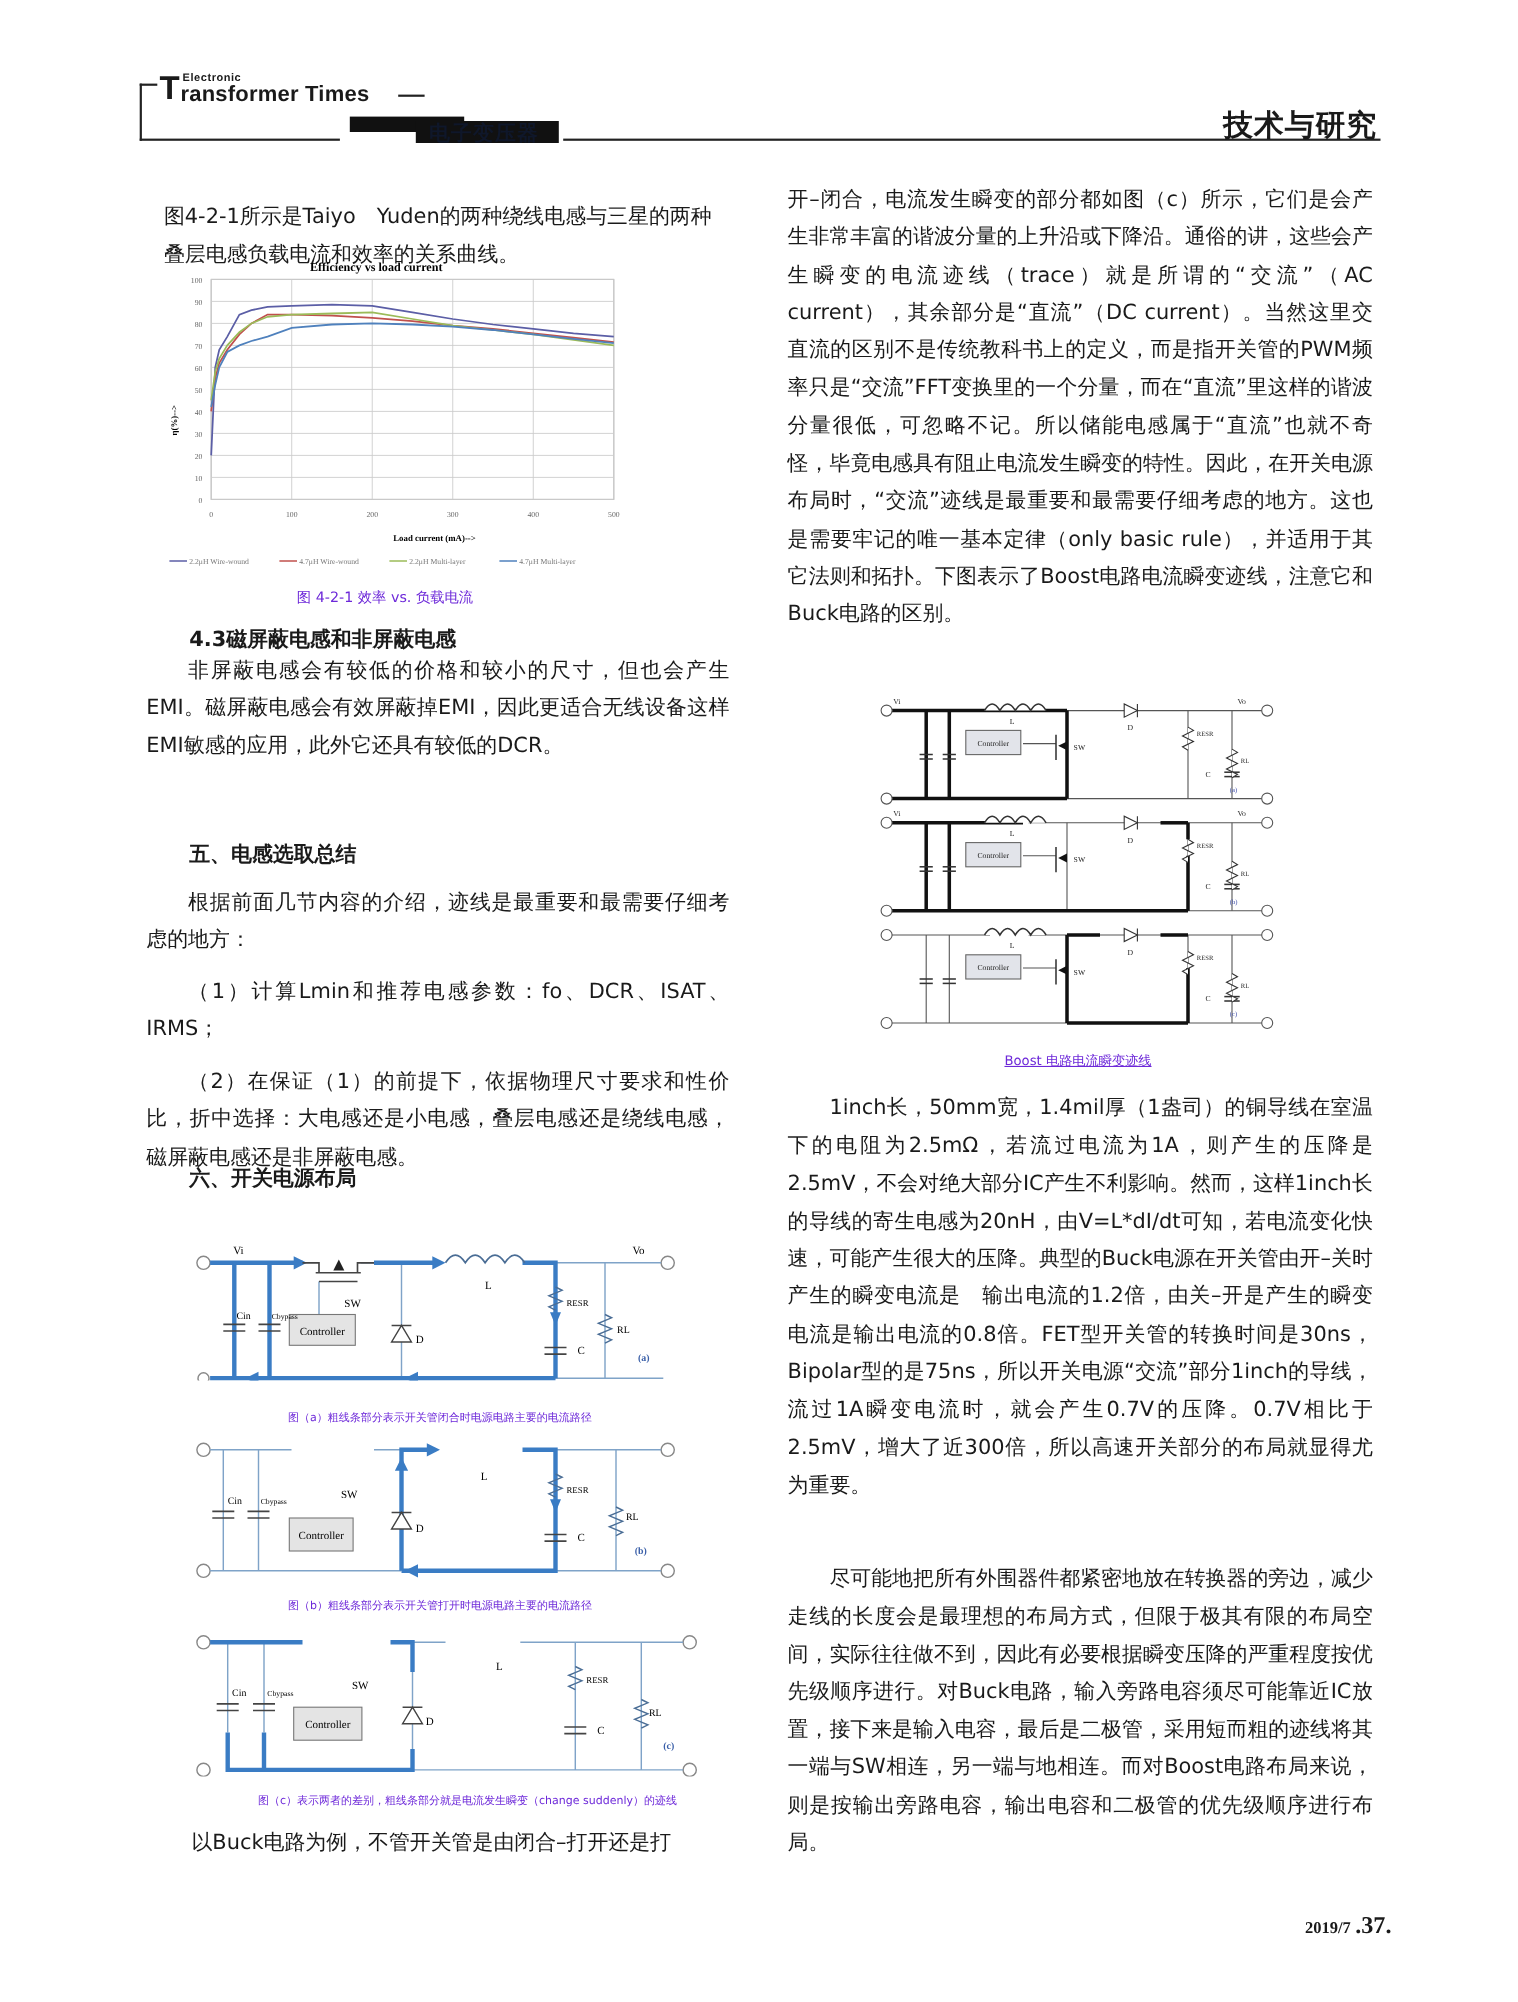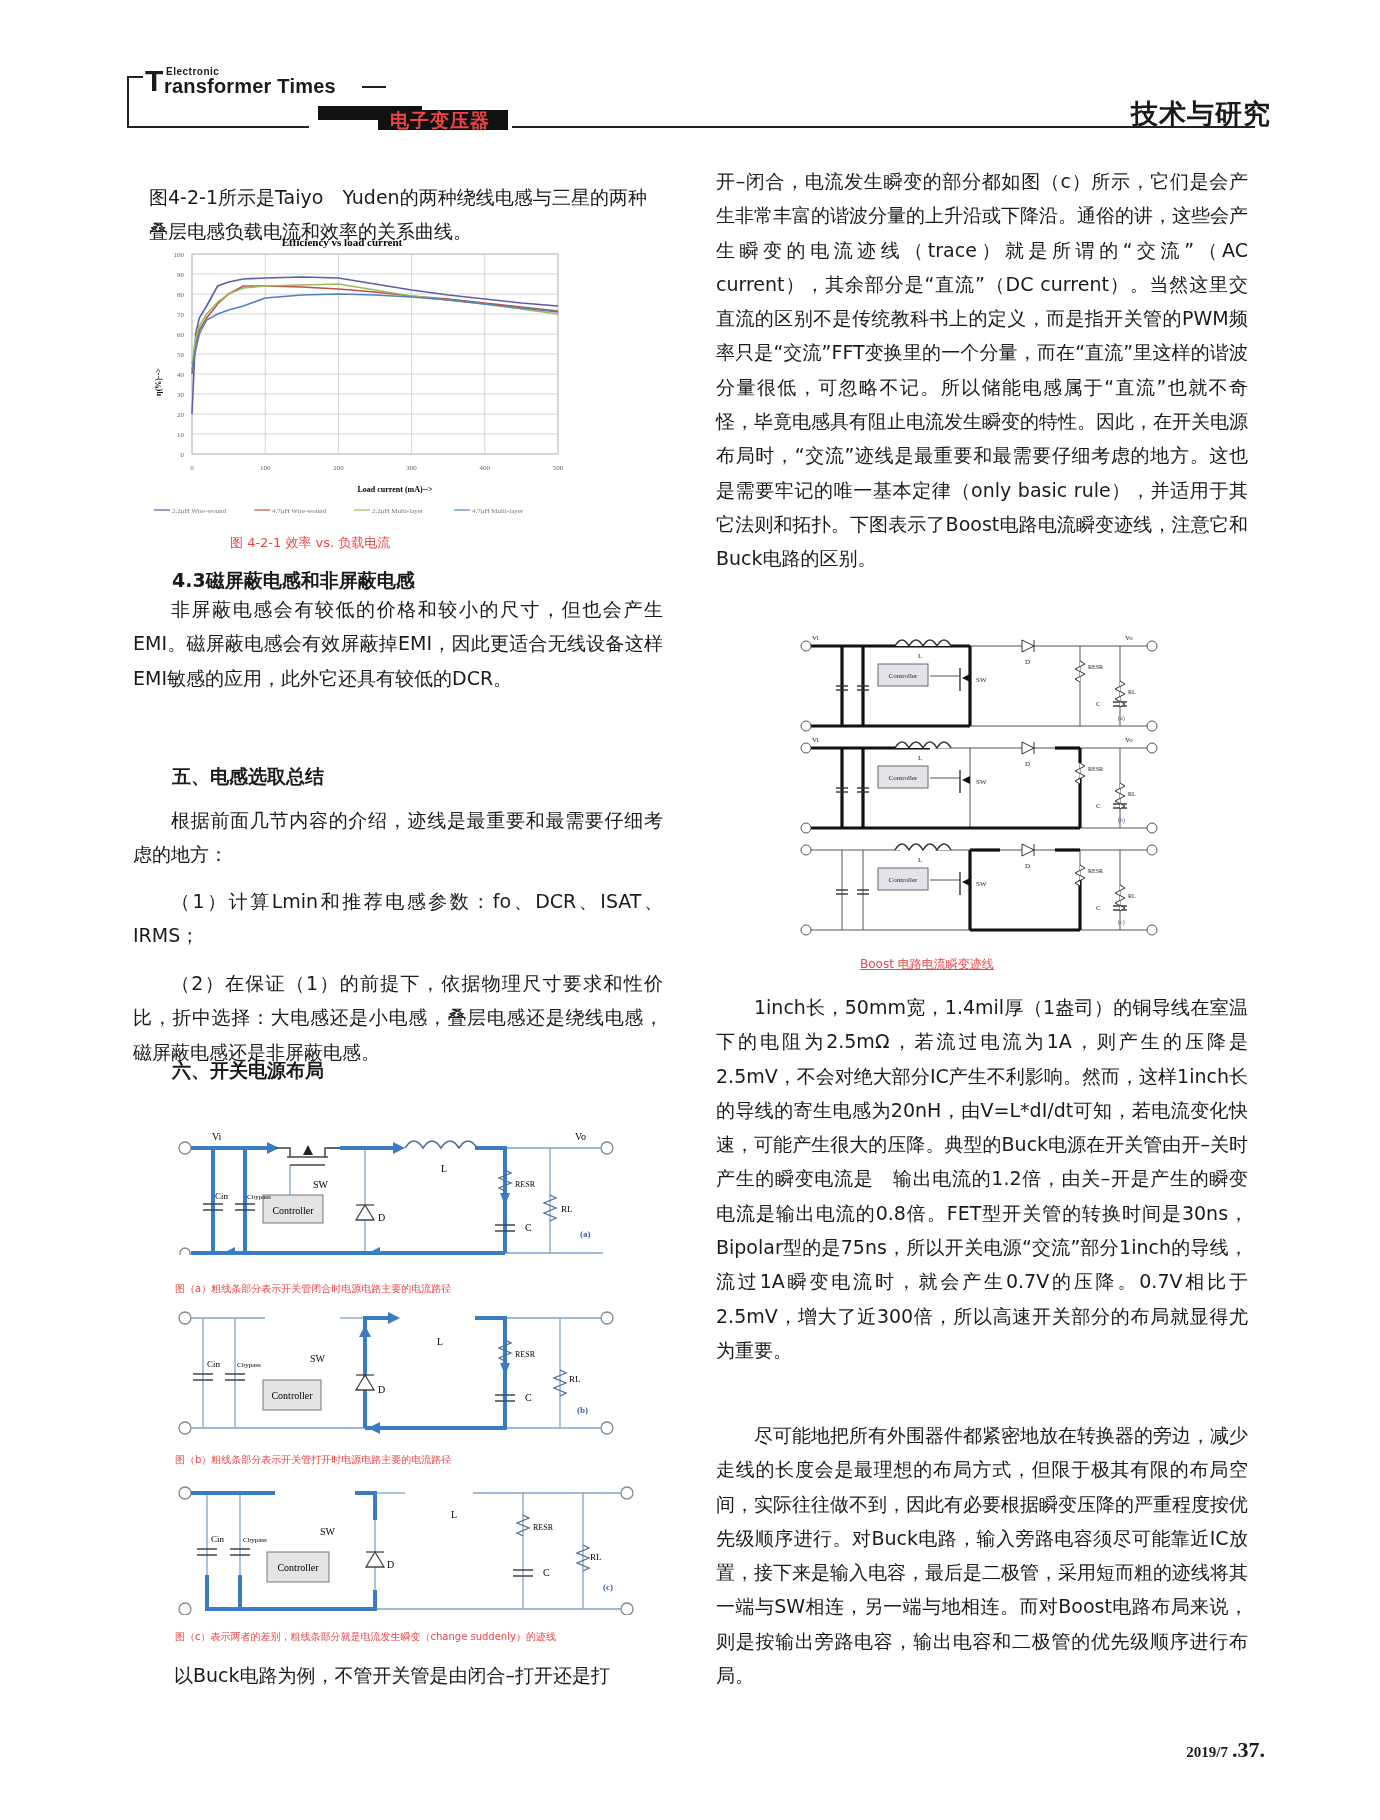--- a/index.html
+++ b/index.html
@@ -5,28 +5,28 @@
   html,body{margin:0;padding:0;background:#fff;}
   body{width:1380px;height:1820px;position:relative;overflow:hidden;font-family:"DejaVu Sans",sans-serif;color:#1a1a1a;}
   .abs{position:absolute;}
   
   .hdr-logo-small{position:absolute;left:147px;top:68px;font-family:"Liberation Sans",sans-serif;font-weight:bold;font-size:10px;letter-spacing:0.5px;}
   .hdr-logo-T{position:absolute;left:145px;top:66px;font-family:"Liberation Sans",sans-serif;font-weight:bold;font-size:30px;line-height:30px;}
   .hdr-logo-main{position:absolute;left:164px;top:76px;font-family:"Liberation Sans",sans-serif;font-weight:bold;font-size:20px;line-height:20px;letter-spacing:0.2px;}
   .hdr-line{position:absolute;background:#222;}
   .hdr-black-tab{position:absolute;left:318px;top:106px;width:104px;height:14px;background:#111;}
   .hdr-black-tab2{position:absolute;left:378px;top:110px;width:130px;height:20px;background:#111;}
-  .hdr-cn-title{position:absolute;left:390px;top:108px;color:#ef4444;font-weight:bold;font-size:19px;letter-spacing:1px;font-family:"DejaVu Sans",sans-serif;}
-  .hdr-section{position:absolute;right:109px;top:96px;font-weight:bold;font-size:27px;letter-spacing:1px;}
+  .hdr-cn-title{position:absolute;left:390px;top:108px;color:#0f172a;font-weight:bold;font-size:19px;letter-spacing:1px;font-family:"DejaVu Sans",sans-serif;}
+  .hdr-section{position:absolute;right:128px;top:96px;font-weight:bold;font-size:27px;letter-spacing:1px;}
   
   .para{position:absolute;font-size:19px;line-height:34.3px;text-align:justify;}
   .para p{margin:16px;}
   .indent{text-indent:2em;}
   .heading{position:absolute;font-weight:bold;font-size:19px;}
-  .caption{position:absolute;font-size:12px;color:#ef4444;text-align:left;}
+  .caption{position:absolute;font-size:12px;color:#6d28d9;text-align:center;}
   .footer{position:absolute;right:115px;top:1737px;font-family:"Liberation Serif",serif;font-weight:bold;}
   .footer .d{font-size:15px;}
   .footer .p{font-size:22px;}
   svg text{font-family:"Liberation Serif",serif;}
 </style>
 </head>
 <body>
 
 <div>
   <div class="hdr-line" style="left:127px;top:76px;width:2px;height:52px;"></div>

